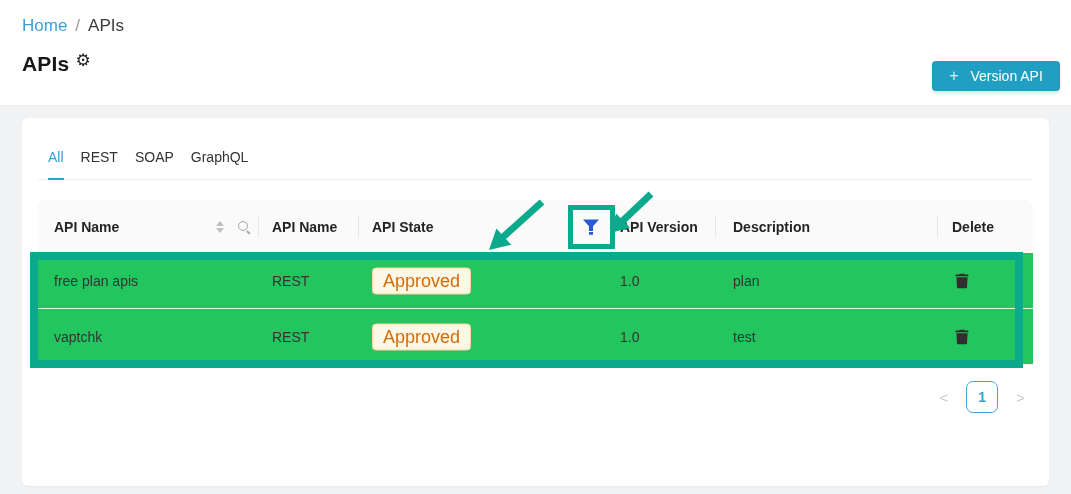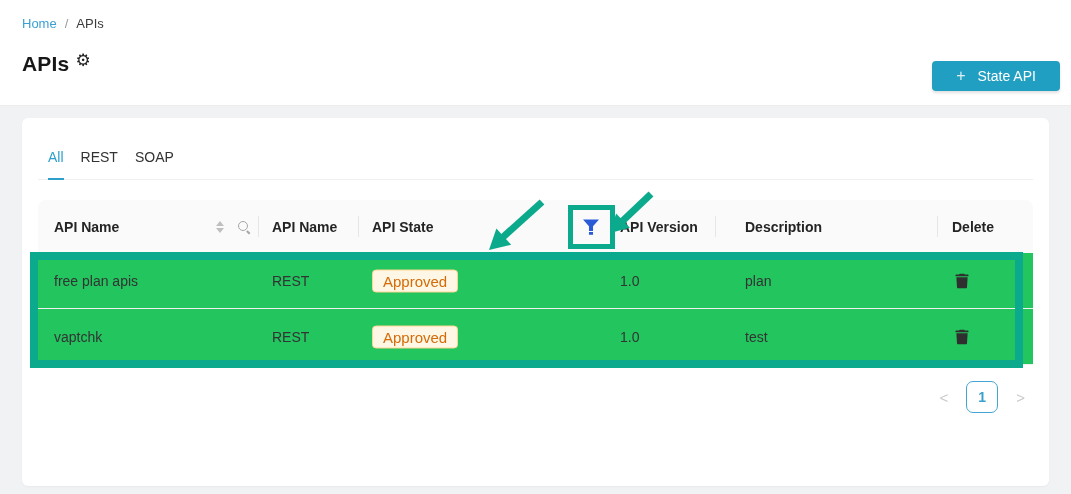--- a/index.html
+++ b/index.html
@@ -8,21 +8,21 @@
     --badge-orange-text:#d46b08; --badge-orange-bg:#fff7e6; --badge-orange-border:#ffd591;
   }
   *{box-sizing:border-box; margin:0; padding:0;}
   html,body{width:1071px; height:494px;}
   body{
     font-family:"Liberation Sans","DejaVu Sans",sans-serif;
     background:#f1f2f4; position:relative; overflow:hidden; color:#333;
   }
   
   .top-header{position:absolute; top:0; left:0; width:1071px; height:106px; background:#fff; border-bottom:1px solid #ededed;}
-  .breadcrumb{position:absolute; top:16px; left:22px; font-size:13px; display:flex; gap:8px; align-items:center;}
+  .breadcrumb{position:absolute; top:16px; left:22px; font-size:17px; display:flex; gap:8px; align-items:center;}
   .bc-link{color:var(--link-blue); cursor:pointer;}
   .bc-sep{color:#9a9a9a;}
   .bc-current{color:#3c3c3c;}
   .title-row{position:absolute; top:52px; left:22px; display:flex; align-items:center; gap:6px;}
   .page-title{font-size:21px; font-weight:bold; color:#171717; letter-spacing:.2px;}
   .gear{font-size:17px; color:#222; line-height:1; cursor:pointer; position:relative; top:-4px;}
   .create-btn{
     position:absolute; top:61px; right:11px; width:128px; height:30px;
     background:var(--button-teal); color:#fff; border:none; border-radius:4px;
     font-size:14px; font-family:inherit; display:flex; align-items:center; justify-content:center; gap:12px;
@@ -34,34 +34,34 @@
   
   .tabs{position:absolute; top:18px; left:16px; right:16px; height:44px; border-bottom:1px solid #f0f0f0; display:flex; gap:17px; padding-left:10px; font-size:14px;}
   .tab{line-height:42px; color:#333; cursor:pointer; position:relative;}
   .tab.active{color:var(--accent-blue);}
   .tab.active::after{content:""; position:absolute; left:0; right:0; bottom:-1px; height:2px; background:var(--accent-blue);}
   
   .table{position:absolute; top:82px; left:16px; width:995px; font-size:14px;}
   .thead{position:relative; height:53px; background:#fafafa; border-radius:8px 8px 0 0; font-weight:bold; color:#242424;}
   .trow{position:relative; height:56px; border-bottom:1px solid #f0f0f0; background:#22c55e; cursor:pointer;}
   .cell{position:absolute; top:50%; transform:translateY(-50%); white-space:nowrap;}
-  .c-name{left:16px;} .c-type{left:234px;} .c-state{left:334px;} .c-version{left:582px;} .c-desc{left:695px;margin-left:12px;} .c-delete{left:914px;}
+  .c-name{left:16px;} .c-type{left:234px;} .c-state{left:334px;} .c-version{left:582px;} .c-desc{left:695px;} .c-delete{left:914px;}
   .divider{position:absolute; top:16px; width:1px; height:21px; background:#e6e6e6;}
   .d1{left:220px;} .d2{left:320px;} .d3{left:677px;} .d4{left:899px;}
   
   .sorter{position:absolute; left:178px; top:50%; transform:translateY(-50%); display:flex; flex-direction:column; gap:2px; cursor:pointer;}
   .caret-up{width:0;height:0;border-left:4px solid transparent;border-right:4px solid transparent;border-bottom:5px solid #bfbfbf;}
   .caret-down{width:0;height:0;border-left:4px solid transparent;border-right:4px solid transparent;border-top:5px solid #bfbfbf;}
   .search-ic{position:absolute; left:199px; top:50%; transform:translateY(-50%); width:14px; height:14px; cursor:pointer;}
   .search-ic::before{content:""; position:absolute; left:1px; top:1px; width:8px; height:8px; border:1.4px solid #a6a6a6; border-radius:50%;}
   .search-ic::after{content:""; position:absolute; left:10px; top:10px; width:4px; height:1.6px; background:#a6a6a6; transform:rotate(45deg); transform-origin:left center;}
   .filter-ic{position:absolute; left:544px; top:50%; transform:translateY(-50%); width:18px; height:16px; cursor:pointer;}
   
   .badge{
-    display:inline-block; padding:2px 10px; font-size:15px; border-radius:4px;
+    display:inline-block; padding:2px 10px; font-size:18px; border-radius:4px;
     color:var(--badge-orange-text); background:var(--badge-orange-bg); border:1px solid var(--badge-orange-border);
   }
   
   .trash{width:14px; height:15px; cursor:pointer; display:block;}
   
   .pagination{position:absolute; top:263px; right:24px; height:32px; display:flex; align-items:center; gap:18px;}
   .pg-arrow{color:#c9c9c9; font-size:15px; cursor:pointer; user-select:none;}
   .pg-page{
     width:32px; height:32px; border:1px solid #43a6d2; border-radius:7px; color:#3aa0cd;
     font-size:14px; font-weight:bold; display:flex; align-items:center; justify-content:center; cursor:pointer; background:#fff;
@@ -82,29 +82,30 @@
     <span class="bc-link">Home</span>
     <span class="bc-sep">/</span>
     <span class="bc-current">APIs</span>
   </div>
   <div class="title-row">
     <span class="page-title">APIs</span>
     <span class="gear">⚙</span>
   </div>
   <button class="create-btn">
     <span class="plus">+</span>
-    <span>State API</span>
+    <span>Version API</span>
   </button>
 </div>
 
 <div class="card">
   <div class="tabs">
     <span class="tab active">All</span>
     <span class="tab">REST</span>
     <span class="tab">SOAP</span>
+    <span class="tab">GraphQL</span>
   </div>
 
   <div class="table">
     <div class="thead">
       <span class="cell c-name">API Name</span>
       <span class="sorter">
         <span class="caret-up"></span>
         <span class="caret-down"></span>
       </span>
       <span class="search-ic"></span>

